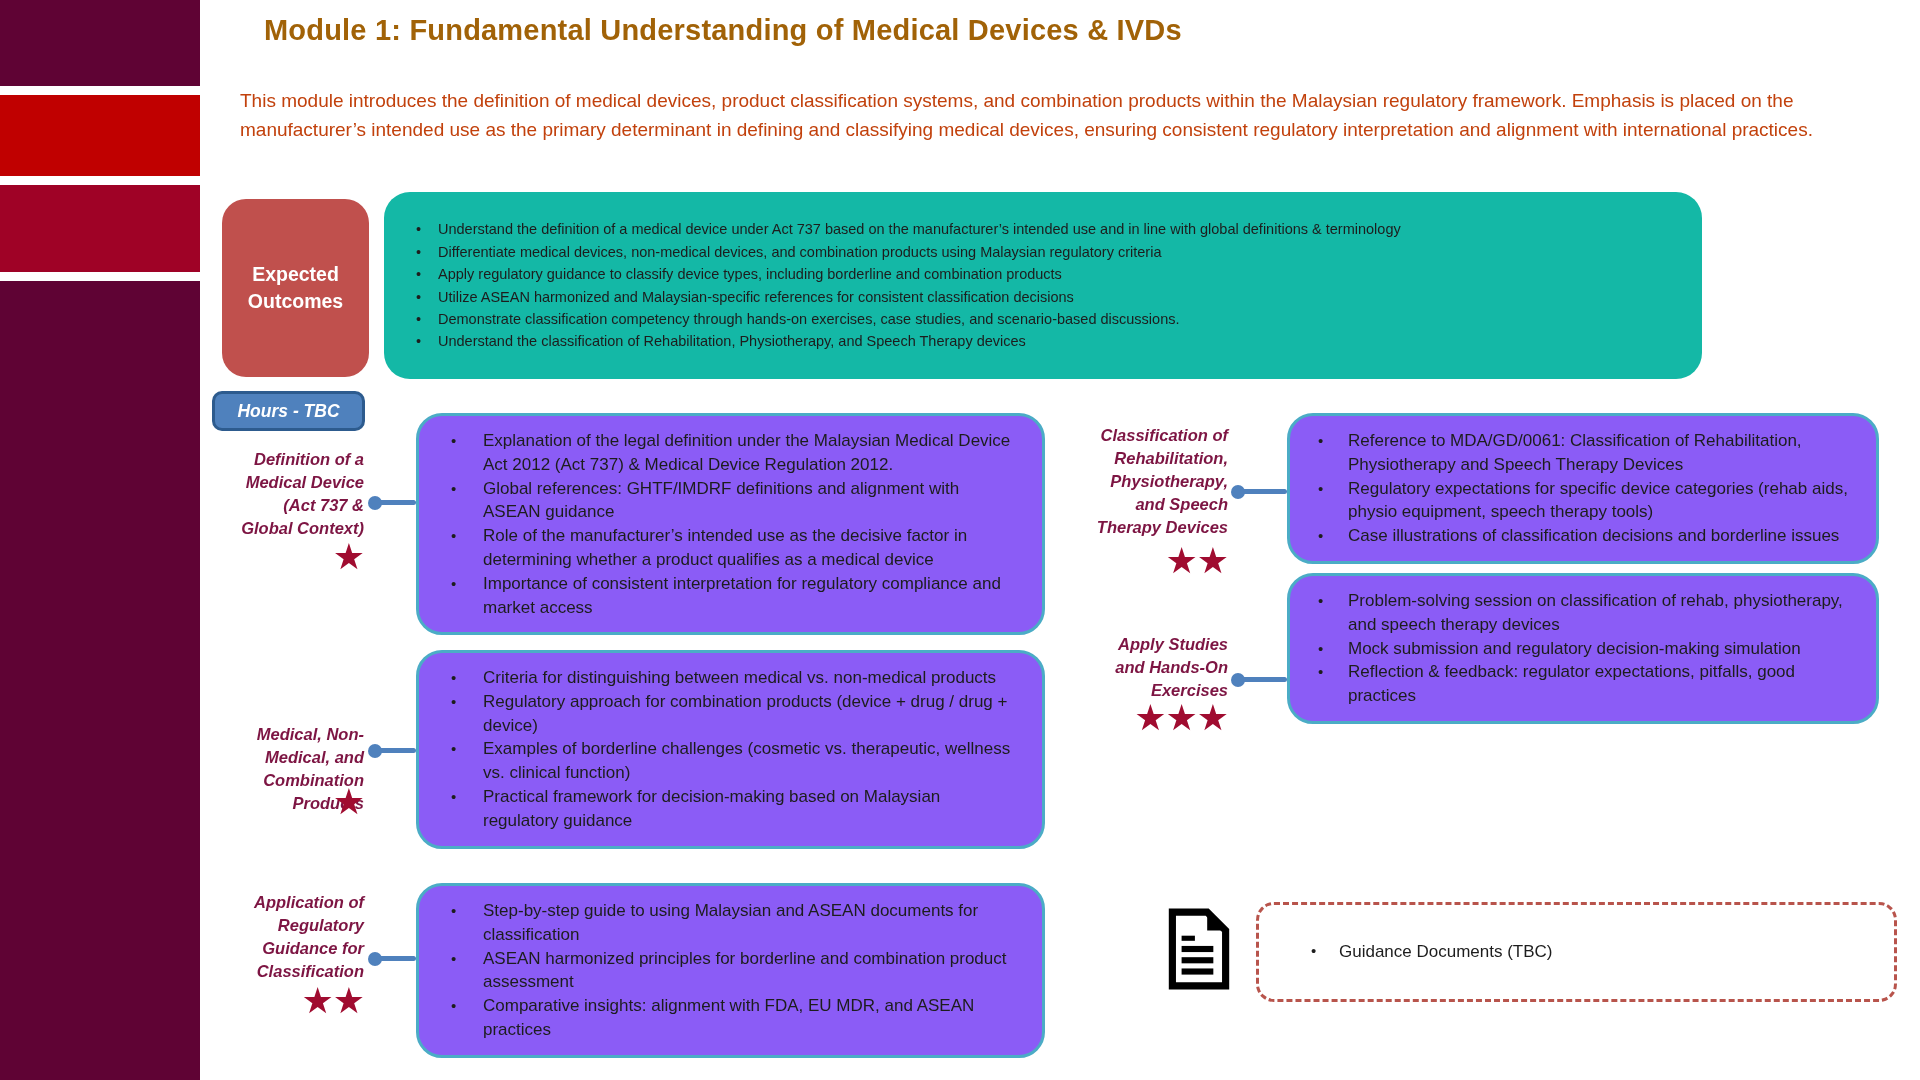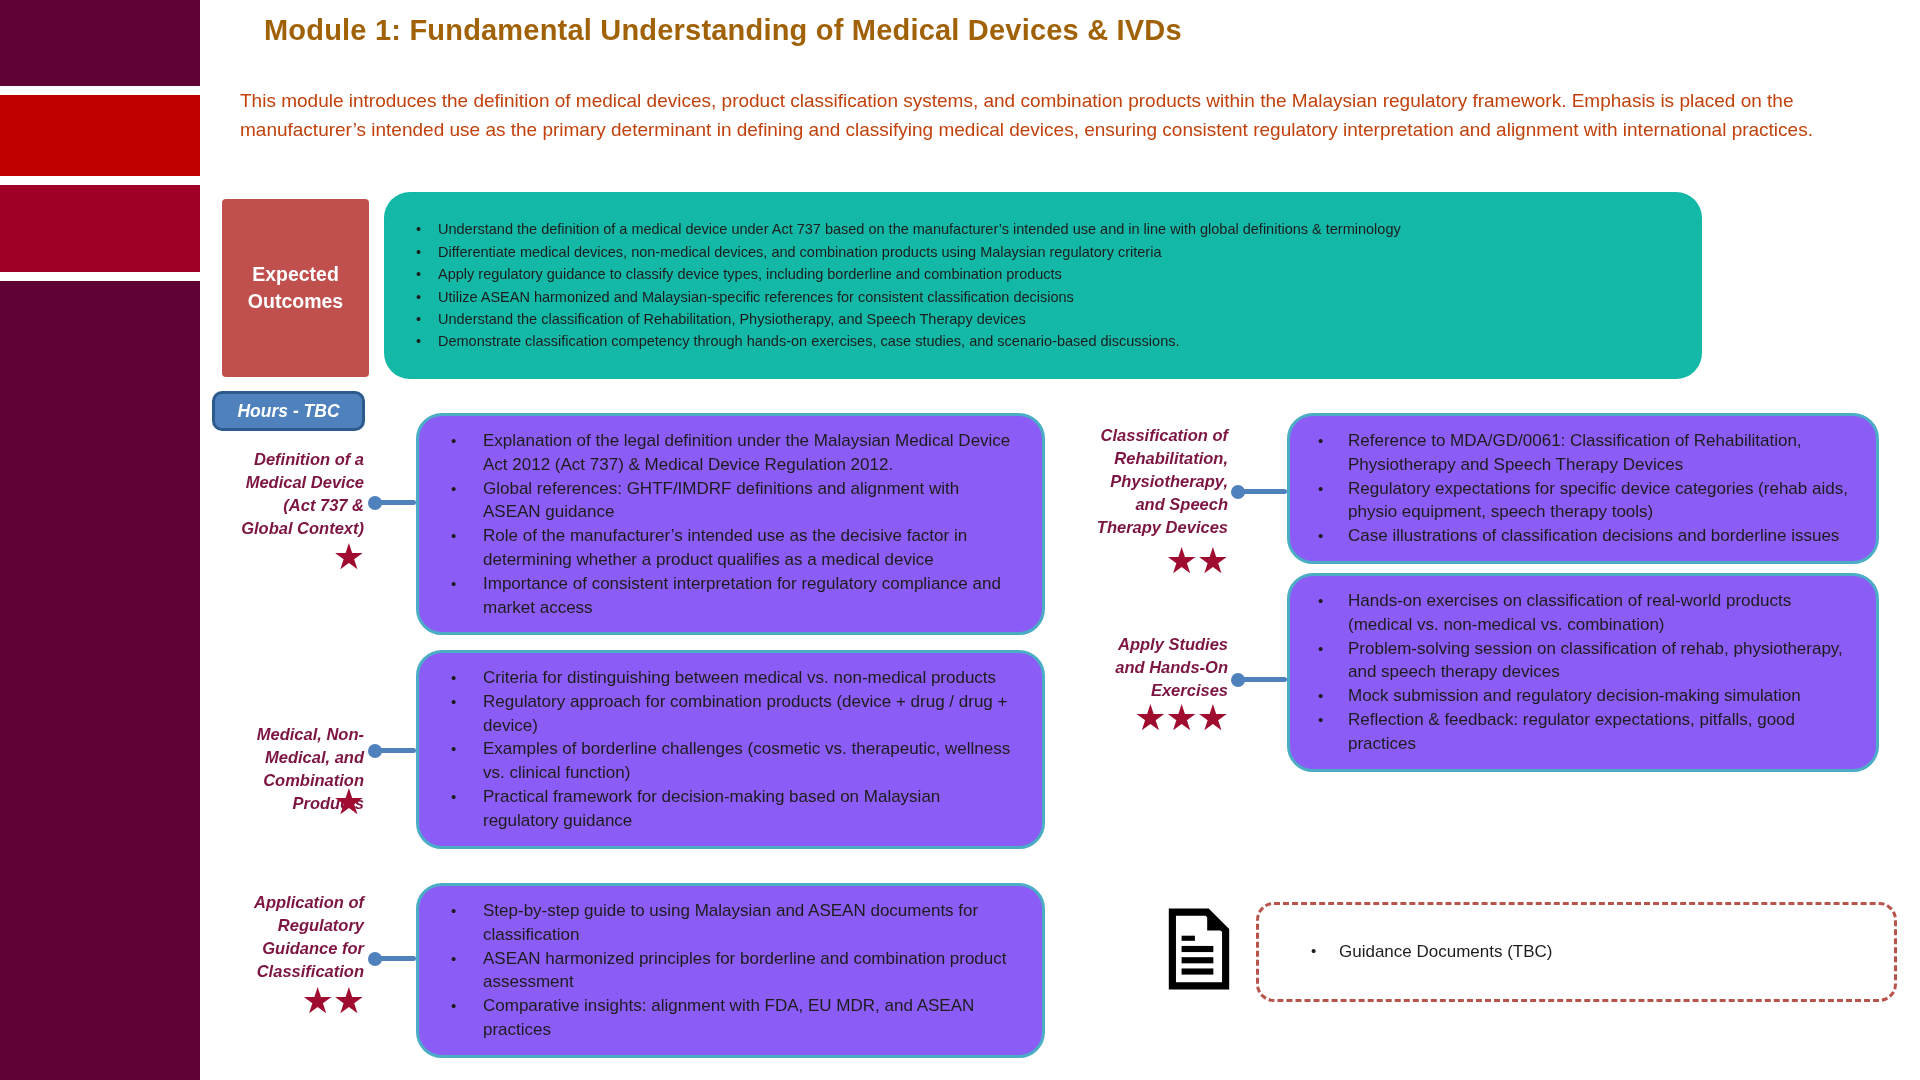--- a/index.html
+++ b/index.html
@@ -13,21 +13,21 @@
   .sb3 { top:185px; height:87px;  background:#9f0226; }
   .sb4 { top:281px; height:799px; background:#5f0334; }
 
   .title { position:absolute; left:240px; top:14px; font-size:29px; font-weight:bold;
            color:#a16207; letter-spacing:0.2px;margin-left:24px; }
   .intro { position:absolute; left:240px; top:86px; width:1660px; font-size:19px;
            line-height:29px; color:#c2410c; }
 
   
   .eo-tab { position:absolute; left:222px; top:199px; width:147px; height:178px;
-            background:#c0504d; border-radius:4px; display:flex; align-items:center;
+            background:#c0504d; border-radius:24px; display:flex; align-items:center;
             justify-content:center; text-align:center; color:#ffffff; font-weight:bold;
             font-size:19.5px; line-height:27px; }
   .eo-panel { position:absolute; left:384px; top:192px; width:1318px; height:187px;
               background:#14b8a6; border-radius:26px; display:flex; align-items:center; }
   .eo-panel ul { list-style:none; margin:0; padding:0 18px 0 22px; }
   .eo-panel li { position:relative; padding-left:32px; font-size:14.5px; line-height:22.4px;
                  color:#1d1d1d; }
   .eo-panel li::before { content:"•"; position:absolute; left:10px; }
 
   .hours { position:absolute; left:212px; top:391px; width:153px; height:40px;
@@ -104,22 +104,22 @@
 
   <div class="eo-tab">
     <span>Expected Outcomes</span>
   </div>
   <div class="eo-panel">
     <ul>
       <li>Understand the definition of a medical device under Act 737 based on the manufacturer’s intended use and in line with global definitions &amp; terminology</li>
       <li>Differentiate medical devices, non-medical devices, and combination products using Malaysian regulatory criteria</li>
       <li>Apply regulatory guidance to classify device types, including borderline and combination products</li>
       <li>Utilize ASEAN harmonized and Malaysian-specific references for consistent classification decisions</li>
+      <li>Demonstrate classification competency through hands-on exercises, case studies, and scenario-based discussions.</li>
       <li>Understand the classification of Rehabilitation, Physiotherapy, and Speech Therapy devices</li>
-      <li>Demonstrate classification competency through hands-on exercises, case studies, and scenario-based discussions.</li>
     </ul>
   </div>
 
   <div class="hours">Hours - TBC</div>
 
   <div class="t-label lab-1">Definition of a Medical Device (Act 737 &amp; Global Context)</div>
   <div class="t-stars stars-1">★</div>
   <div class="connector con-1"></div>
   <div class="topic-box box-l1">
     <ul>
@@ -162,21 +162,20 @@
       <li>Regulatory expectations for specific device categories (rehab aids, physio equipment, speech therapy tools)</li>
       <li>Case illustrations of classification decisions and borderline issues</li>
     </ul>
   </div>
 
   <div class="t-label lab-r2">Apply Studies and Hands-On Exercises</div>
   <div class="t-stars stars-r2">★★★</div>
   <div class="connector con-r2"></div>
   <div class="topic-box rt box-r2">
     <ul>
-      <li>Hands-on exercises on classification of real-world products (medical vs. non-medical vs. combination)</li>
       <li>Problem-solving session on classification of rehab, physiotherapy, and speech therapy devices</li>
       <li>Mock submission and regulatory decision-making simulation</li>
       <li>Reflection &amp; feedback: regulator expectations, pitfalls, good practices</li>
     </ul>
   </div>
 
   <div class="doc-icon">
     <svg width="66" height="86" viewBox="0 0 64 84" xmlns="http://www.w3.org/2000/svg">
       <polygon points="6,6 40,6 58,24 58,78 6,78" fill="#ffffff" stroke="#000000" stroke-width="7" stroke-linejoin="miter"></polygon>
       <polygon points="40,6 58,24 40,24" fill="#000000"></polygon>

